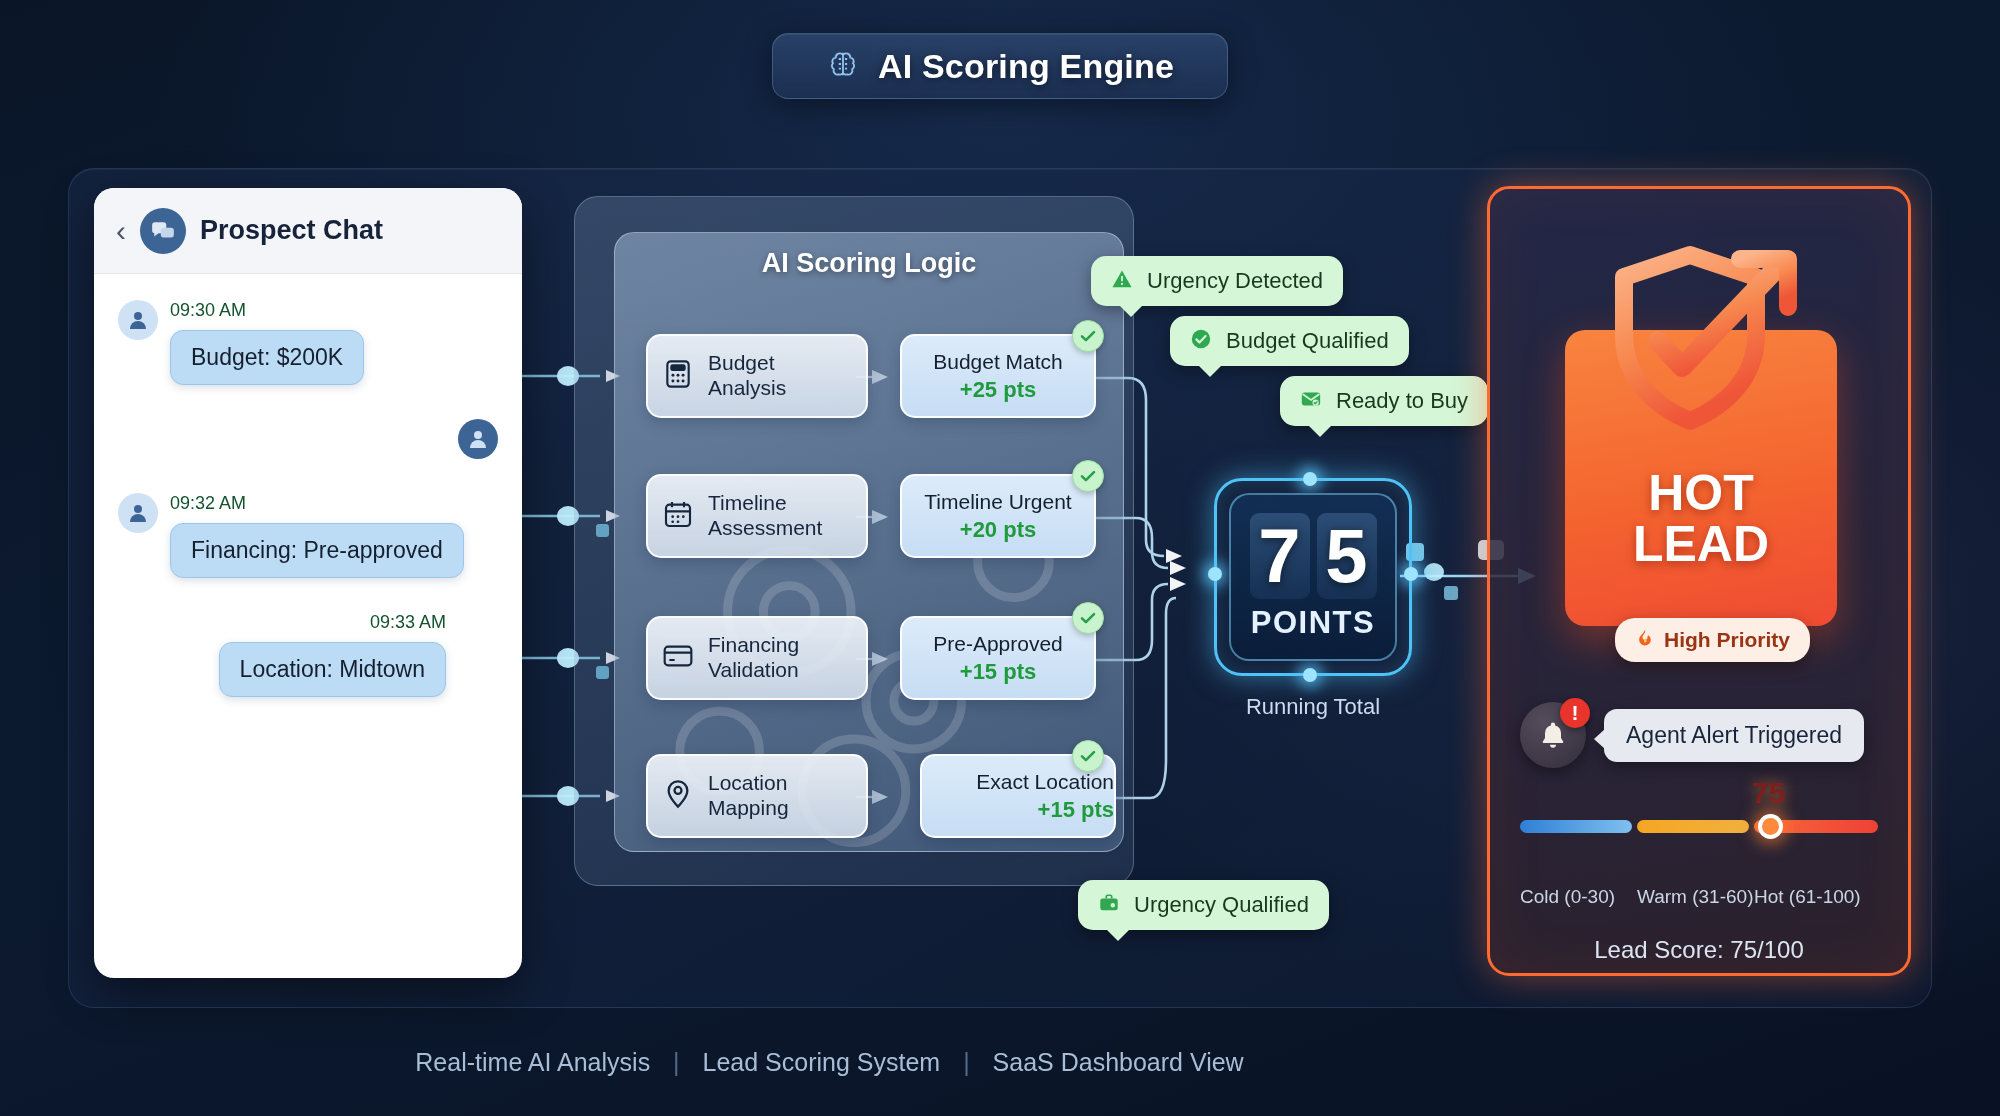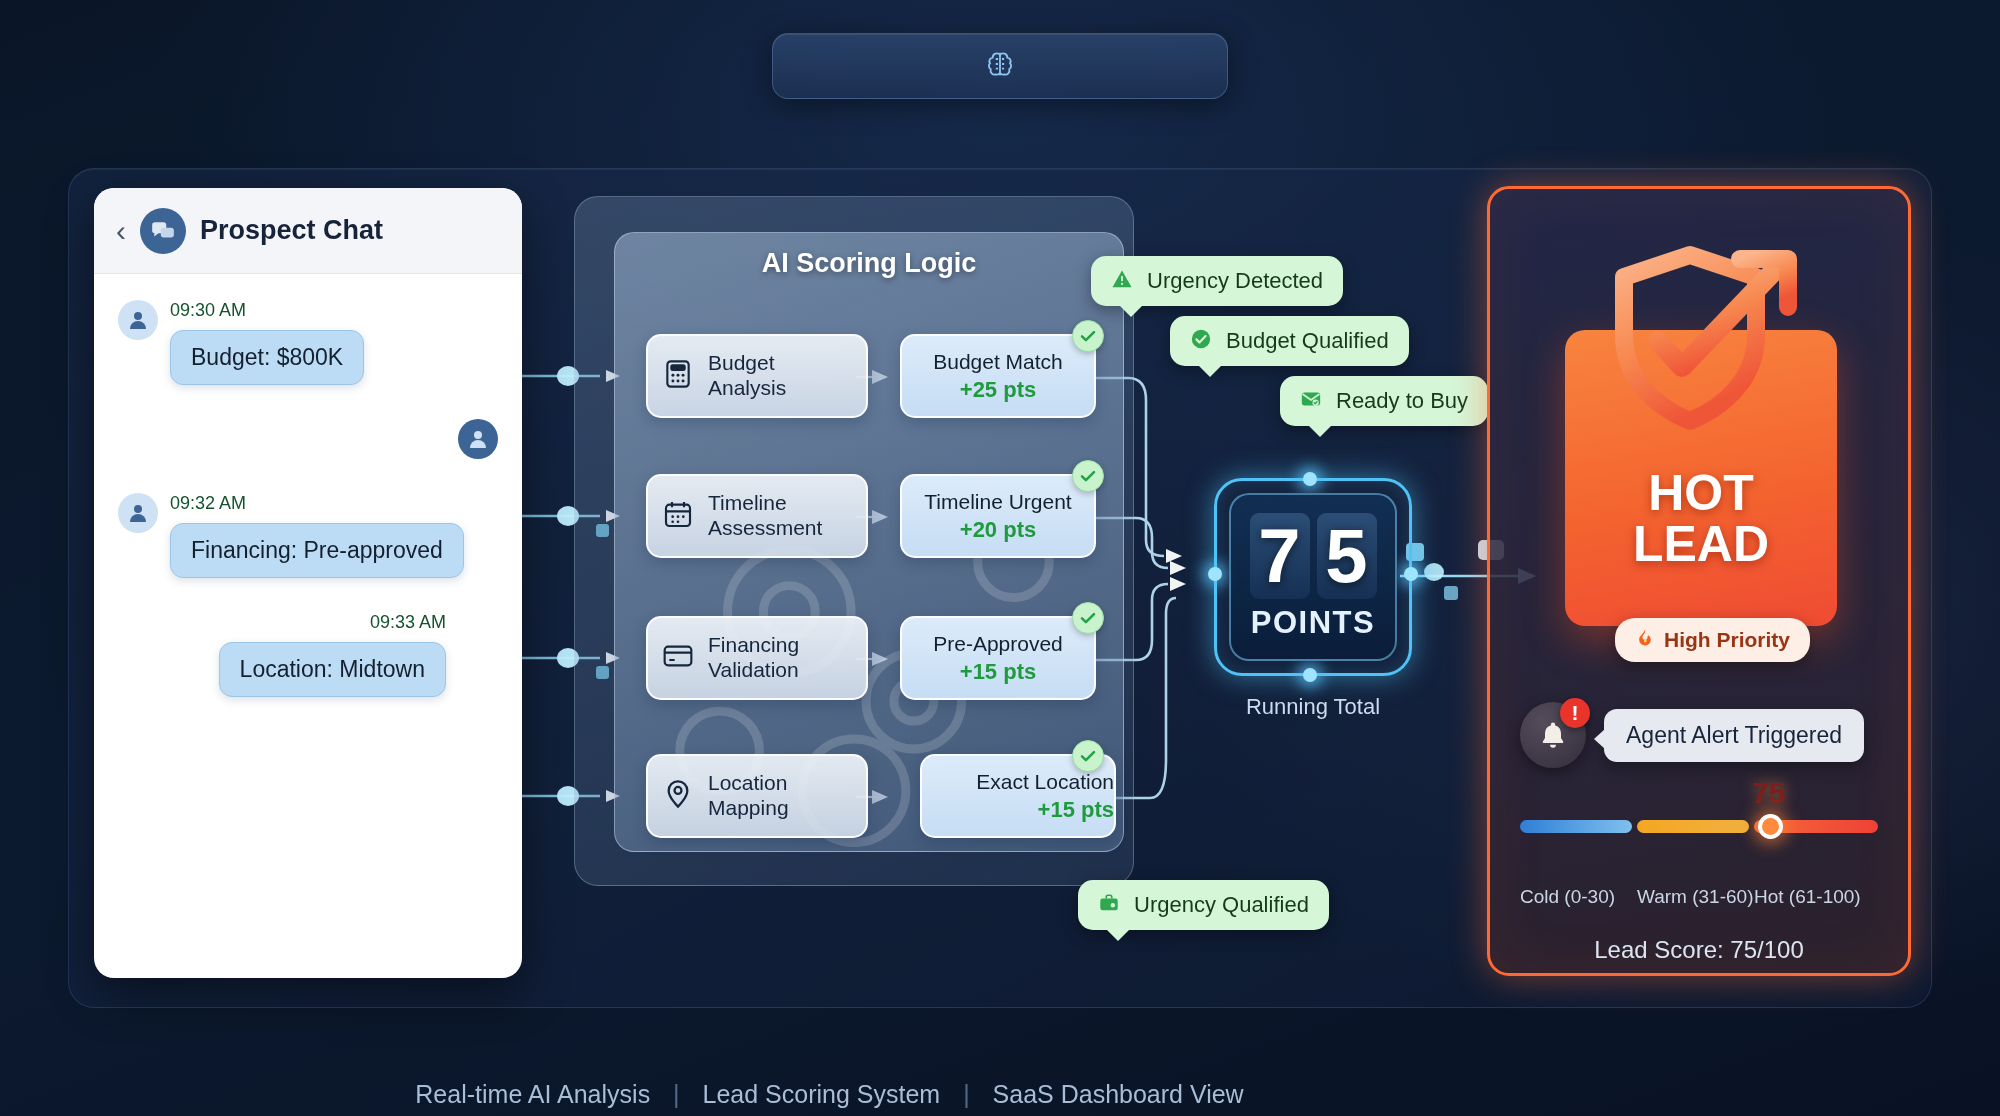--- a/index.html
+++ b/index.html
@@ -246,37 +246,38 @@
   .m-labels span:nth-child(1) { flex: 0 0 117px; }
   .m-labels span:nth-child(2) { flex: 0 0 117px; }
   .m-labels span:nth-child(3) { flex: 1; }
   .lead-score { text-align: center; color: #dbe5f2; font-size: 24px; margin-top: 28px; }
 
   
   svg.wires { position: absolute; left: 0; top: 0; width: 2000px; height: 1116px; pointer-events: none; }
 
   
   .footer {
-    position: absolute; left: 0; top: 1080px; width: 1659px;
+    position: absolute; left: 0; top: 1048px; width: 1659px;
     text-align: center; color: #a9bdd6; font-size: 25px;
   }
   .footer span.sep { color: #53698a; margin: 0 16px; }
 </style>
 </head>
 <body>
 
 <div class="title-pill">
   <span>
     <svg width="34" height="34" viewBox="0 0 24 24" fill="none" stroke="#8fc4f0" stroke-width="1.3">
       <path d="M12 4v16"></path>
       <path d="M12 5.5a3 3 0 0 0-5.2 2 2.6 2.6 0 0 0-1.9 4 2.7 2.7 0 0 0 .6 4.2A2.8 2.8 0 0 0 9 19.3a2.7 2.7 0 0 0 3-.8"></path>
       <path d="M12 5.5a3 3 0 0 1 5.2 2 2.6 2.6 0 0 1 1.9 4 2.7 2.7 0 0 1-.6 4.2A2.8 2.8 0 0 1 15 19.3a2.7 2.7 0 0 1-3-.8"></path>
       <path d="M9 8.5h1.6M9 12h1.6M9 15.3h1.6M14.9 8.5h-1.5M14.9 12h-1.5M14.9 15.3h-1.5"></path>
     </svg>
   </span>
+  <span class="ttl">AI Scoring Engine</span>
 </div>
 
 <div class="stage"></div>
 
 <svg class="wires">
   <defs>
     <linearGradient id="gl" x1="0" y1="0" x2="1" y2="0">
       <stop offset="0%" stop-color="#7fd4ff" stop-opacity=".2"></stop>
       <stop offset="100%" stop-color="#9fe4ff" stop-opacity=".95"></stop>
     </linearGradient>
@@ -356,21 +357,21 @@
     <div class="msg">
       <div class="msg-row">
         <span class="uav">
           <svg width="24" height="24" viewBox="0 0 24 24" fill="#3c6494">
             <circle cx="12" cy="8" r="4"></circle>
               <path d="M4 21a8 8 0 0 1 16 0z"></path>
           </svg>
         </span>
         <div class="mcol">
           <span class="mtime">09:30 AM</span>
-          <span class="bubble">Budget: $800K</span>
+          <span class="bubble">Budget: $200K</span>
         </div>
       </div>
     </div>
 
     <div class="msg right" style="margin-top:34px;">
       <div class="msg-row">
         <span class="uav">
           <svg width="24" height="24" viewBox="0 0 24 24" fill="#cfe1f5">
             <circle cx="12" cy="8" r="4"></circle>
               <path d="M4 21a8 8 0 0 1 16 0z"></path>

